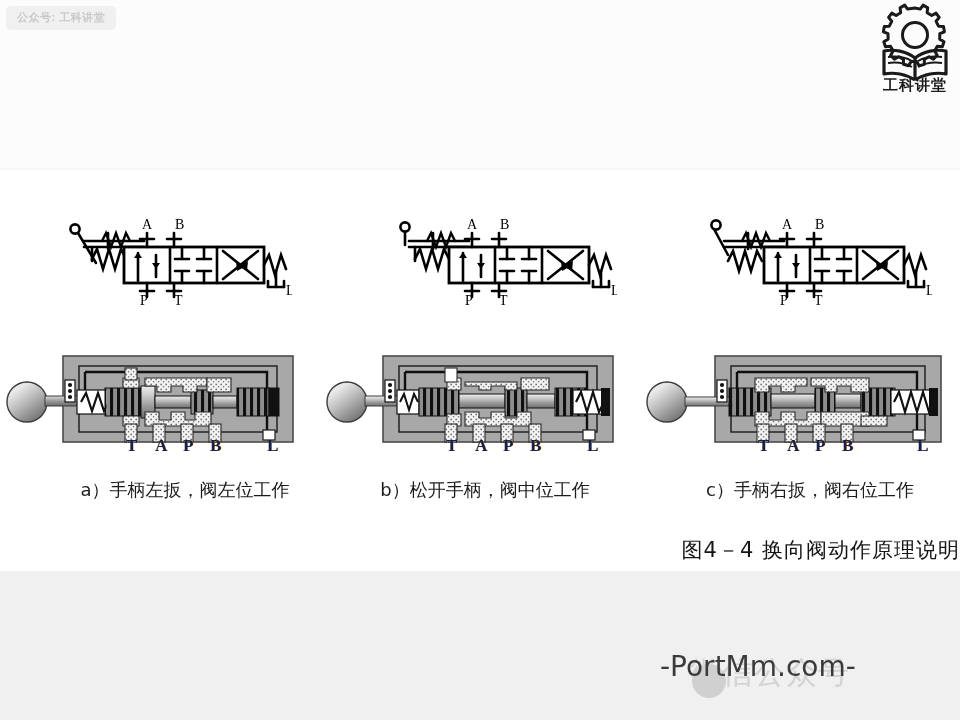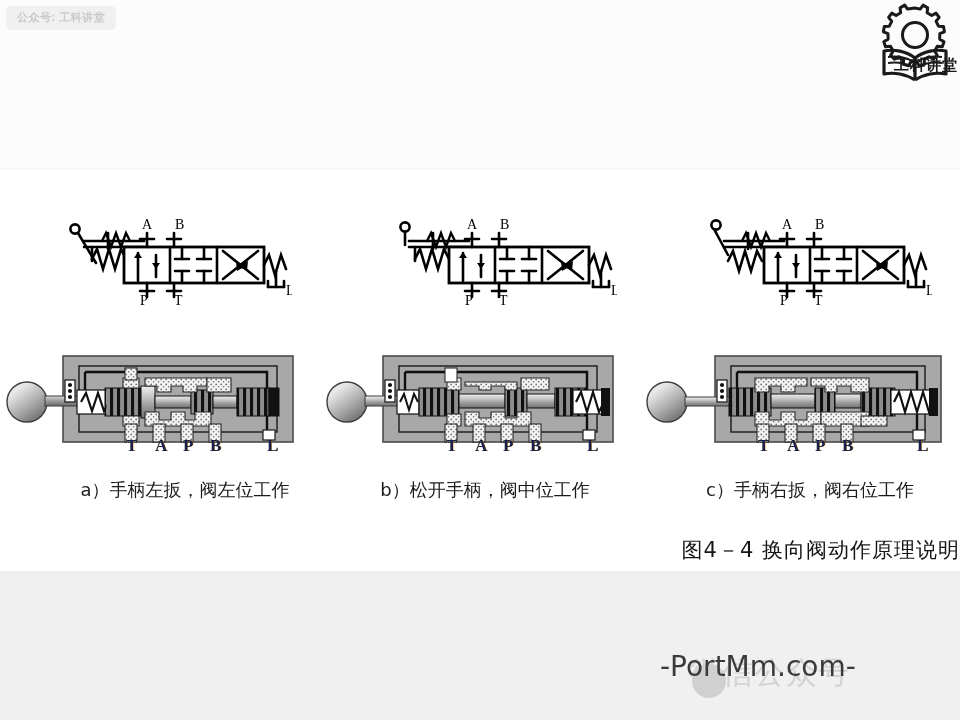--- a/index.html
+++ b/index.html
@@ -26,21 +26,21 @@
     position:absolute;left:6px;top:6px;
     padding:4px 11px 5px 11px;border-radius:5px;
     background:#f0f0f0;color:#c9c9c9;
     font-size:11px;font-weight:bold;letter-spacing:.5px;
     white-space:nowrap;
   }
   
   #logo{position:absolute;left:872px;top:2px;width:86px;height:88px;}
   #logo svg{display:block;}
   #logo-text{
-    position:absolute;left:872px;top:56px;width:86px;text-align:right;
+    position:absolute;left:872px;top:76px;width:86px;text-align:center;
     font-size:15px;font-weight:bold;color:#1a1a1a;letter-spacing:1px;
   }
   
   .symbol-cell{position:absolute;top:215px;width:230px;height:90px;}
   .symbol-cell svg{display:block;}
   
   .valve-cell{position:absolute;top:348px;width:300px;height:112px;}
   .valve-cell svg{display:block;}
   
   .port-row{position:absolute;height:22px;}

